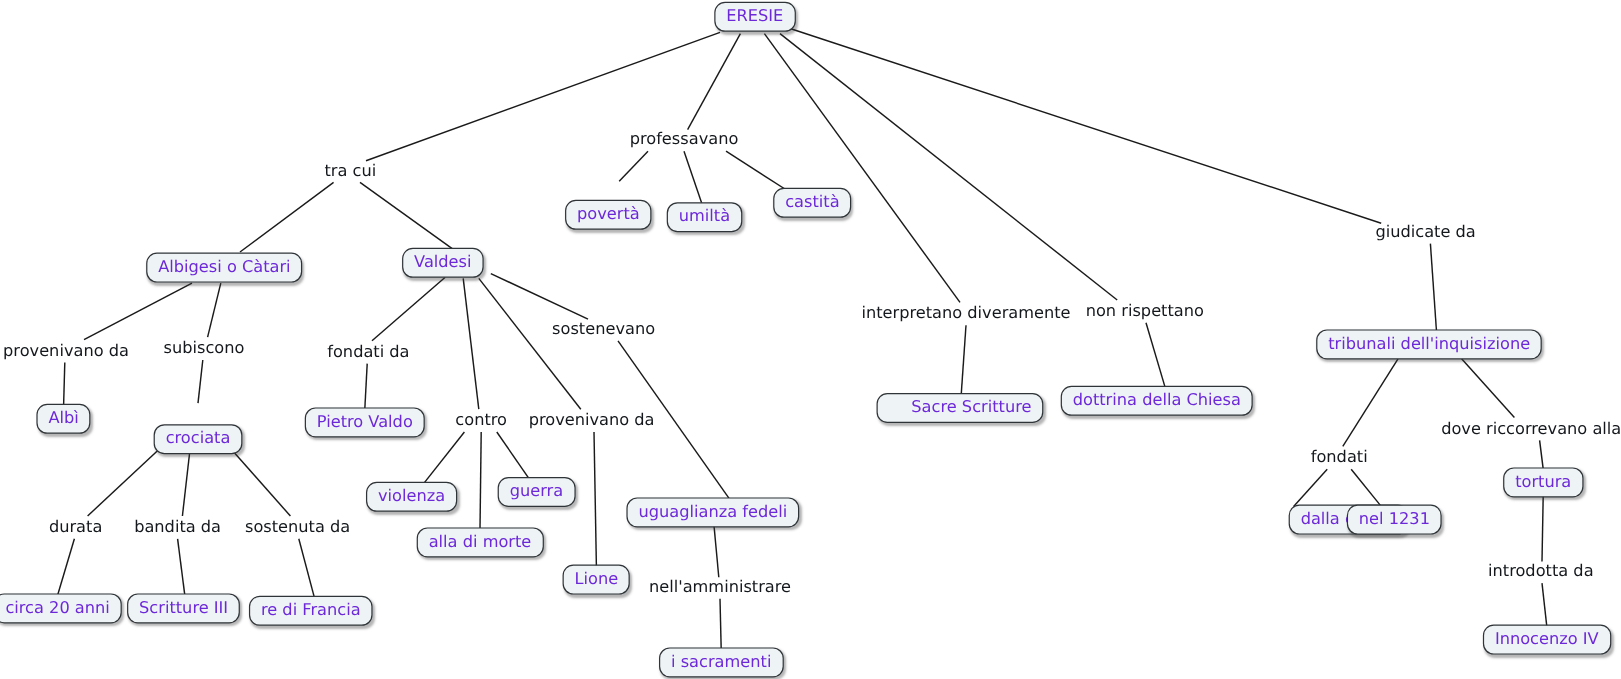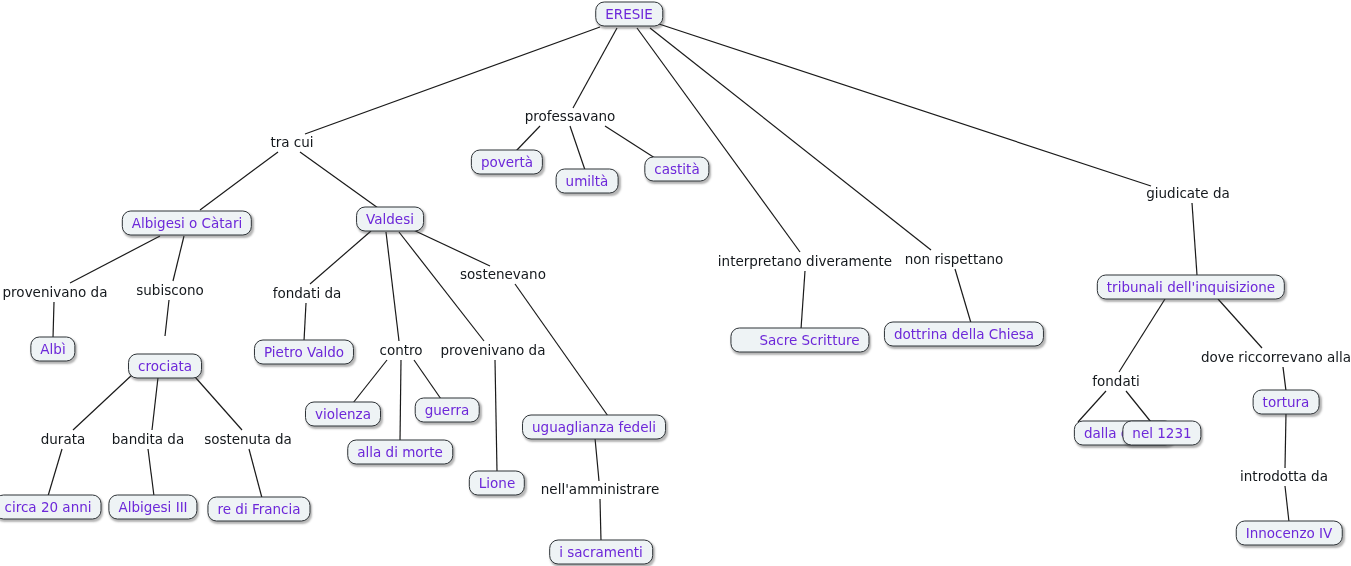--- a/index.html
+++ b/index.html
@@ -96,30 +96,30 @@
       <line x1="1165" y1="299" x2="1119" y2="372" stroke="#1a1a1a" stroke-width="1.2"></line>
       <line x1="1218" y1="299" x2="1262" y2="348" stroke="#1a1a1a" stroke-width="1.2"></line>
       <line x1="1106" y1="391" x2="1078" y2="422" stroke="#1a1a1a" stroke-width="1.2"></line>
       <line x1="1126" y1="391" x2="1151" y2="422" stroke="#1a1a1a" stroke-width="1.2"></line>
       <line x1="1283" y1="367" x2="1286" y2="391" stroke="#1a1a1a" stroke-width="1.2"></line>
       <line x1="1286" y1="413" x2="1285" y2="468" stroke="#1a1a1a" stroke-width="1.2"></line>
       <line x1="1285" y1="486" x2="1289" y2="522" stroke="#1a1a1a" stroke-width="1.2"></line>
     </svg>
   <div id="node-layer">
       <div class="node" style="left: 629px; top: 14px;">ERESIE</div>
-      <div class="node" style="left: 507px; top: 162px;">povertà</div>
+      <div class="node" style="left: 507px; top: 179px;">povertà</div>
       <div class="node" style="left: 587px; top: 181px;">umiltà</div>
       <div class="node" style="left: 677px; top: 169px;">castità</div>
       <div class="node" style="left: 187px; top: 223px;">Albigesi o Càtari</div>
-      <div class="node" style="left: 390px; top: 219px;">Valdesi</div>
+      <div class="node" style="left: 369px; top: 219px;">Valdesi</div>
       <div class="node" style="left: 53px; top: 349px;">Albì</div>
       <div class="node" style="left: 165px; top: 366px;">crociata</div>
       <div class="node" style="left: 304px; top: 352px;">Pietro Valdo</div>
       <div class="node" style="left: 48px; top: 507px;">circa 20 anni</div>
-      <div class="node" style="left: 153px; top: 507px;">Albigesi III</div>
+      <div class="node" style="left: 153px; top: 507px;">Scritture III</div>
       <div class="node" style="left: 259px; top: 509px;">re di Francia</div>
       <div class="node" style="left: 343px; top: 414px;">violenza</div>
       <div class="node" style="left: 447px; top: 410px;">guerra</div>
       <div class="node" style="left: 400px; top: 452px;">alla di morte</div>
       <div class="node" style="left: 497px; top: 483px;">Lione</div>
       <div class="node" style="left: 594px; top: 427px;">uguaglianza fedeli</div>
       <div class="node" style="left: 601px; top: 552px;">i sacramenti</div>
       <div class="node" style="left: 800px; top: 340px; padding-left: 28px;">Sacre Scritture</div>
       <div class="node" style="left: 964px; top: 334px;">dottrina della Chiesa</div>
       <div class="node" style="left: 1191px; top: 287px;">tribunali dell'inquisizione</div>

